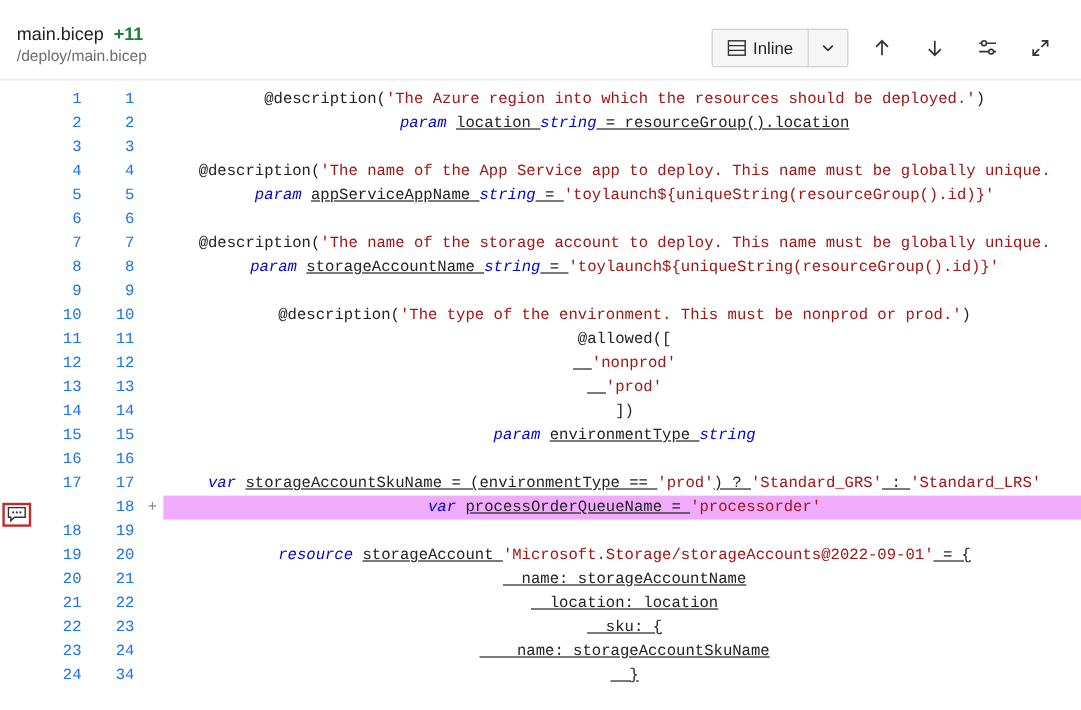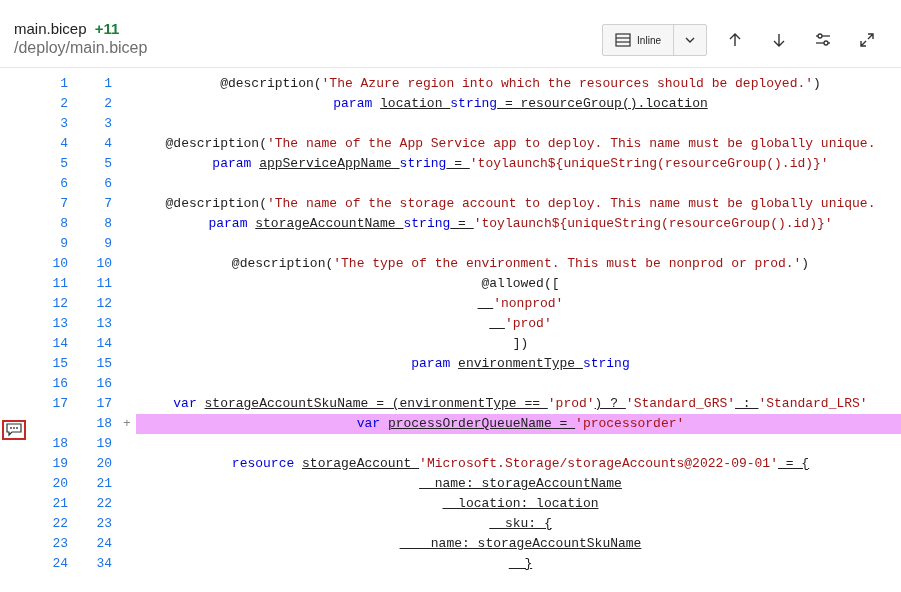--- a/index.html
+++ b/index.html
@@ -15,42 +15,42 @@
   }
   .header {
     display: flex;
     align-items: flex-start;
     padding: 20px 18px 10px 14px;
     border-bottom: 1px solid #e6e6e6;
   }
   .file-info { flex: 1; }
   .file-name { font-size: 15px; }
   .file-name .added { color: #1a7f37; font-weight: 600; margin-left: 4px; }
-  .file-path { color: #6e6e6e; font-size: 16px; margin-top: 2px; }
+  .file-path { color: #6e6e6e; font-size: 13px; margin-top: 2px; }
   .toolbar {
     display: flex;
     align-items: center;
     gap: 12px;
     padding-top: 4px;
   }
   .inline-group {
     display: flex;
     align-items: center;
     border: 1px solid #d0d0d0;
     border-radius: 2px;
     height: 32px;
     background: #f6f6f6;
   }
   .inline-btn {
     display: flex;
     align-items: center;
     gap: 6px;
     padding: 0 12px;
     height: 100%;
-    font-size: 10px;
+    font-size: 14px;
     border-right: 1px solid #d0d0d0;
     cursor: pointer;
   }
   .chevron-btn {
     display: flex;
     align-items: center;
     padding: 0 10px;
     height: 100%;
     cursor: pointer;
   }
@@ -102,21 +102,21 @@
     padding-top: 6px;
     white-space: pre;
     flex: 1;
     overflow: hidden;
     text-align: center;
   }
   .code-line { height: 20px; padding-left: 4px; }
   .added-line { background: #f0abfc; }
 
   
-  .kw { color: #0000d8; }
+  .kw { color: #0000d8; font-style: italic; }
   .id { color: #222; text-decoration: underline; }
   .str { color: #a31515; }
   .dec { color: #222; }
 
   .comment-marker {
     position: absolute;
     left: 2px;
     width: 24px;
     height: 20px;
     border: 2px solid #c62828;

